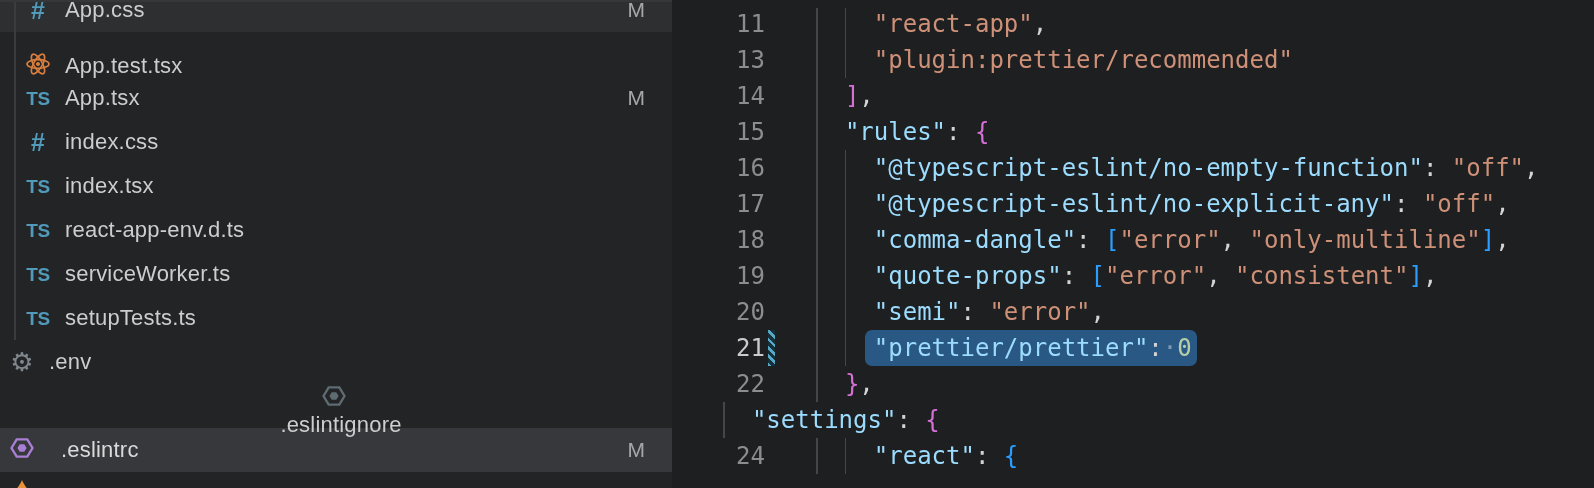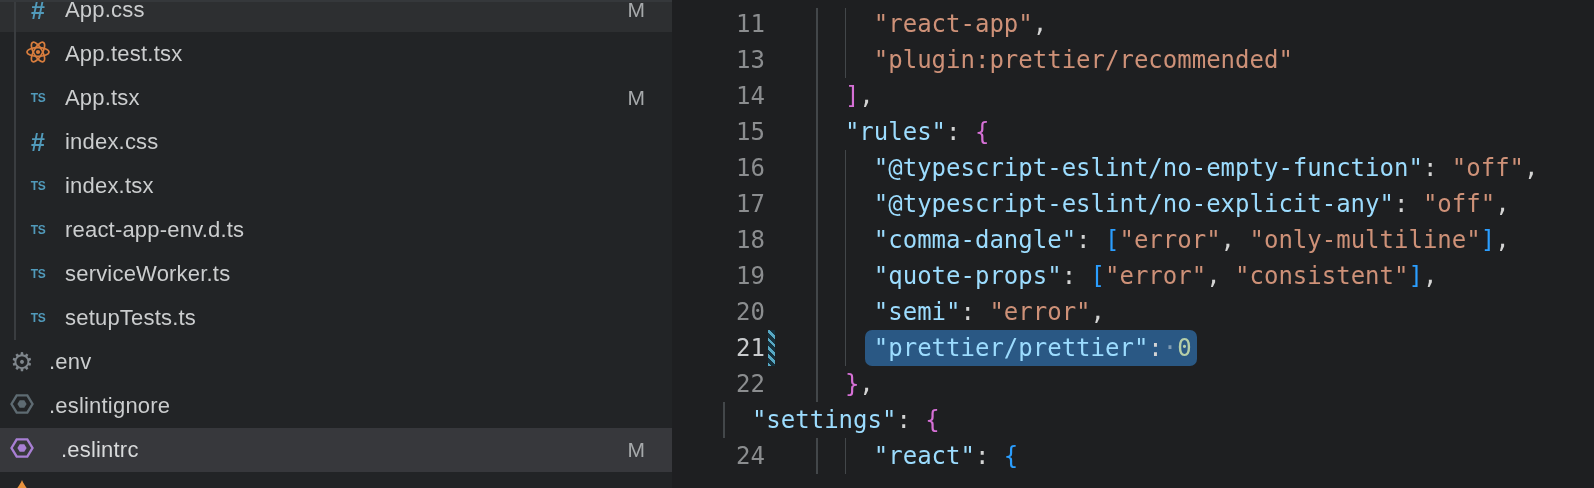--- a/index.html
+++ b/index.html
@@ -12,21 +12,21 @@
   .frow{position:absolute;left:0;width:672px;height:44px;display:flex;align-items:center;box-sizing:border-box;}
   .frow.hover{background:#2d2f31;}
   .frow.selected{background:#37383c;gap:12px;}
   .frow .icon-box{width:24px;height:28px;display:flex;align-items:center;justify-content:center;flex:0 0 24px;margin-right:15px;}
   .frow.lvl1{padding-left:26px;}
   .frow.lvl0{padding-left:10px;}
   .fname{font-size:22px;color:#cbcdce;letter-spacing:.2px;position:relative;z-index:6;}
   .frow.selected .fname{color:#d8dadb;}
   .badge{position:absolute;right:27px;top:0;height:44px;line-height:44px;font-size:21px;color:#a6a9ab;font-weight:500;}
   .ic-css{color:#519aba;font-size:25px;font-weight:600;line-height:1;}
-  .ic-ts{color:#519aba;font-size:12px;font-weight:700;letter-spacing:-.5px;line-height:1;}
+  .ic-ts{color:#519aba;font-size:19px;font-weight:700;letter-spacing:-.5px;line-height:1;}
   .ic-gear{color:#7f868c;font-size:26px;line-height:1;font-family:"DejaVu Sans",sans-serif;}
 
   
   .editor{position:absolute;left:672px;top:8px;width:922px;height:488px;background:#1e1f21;overflow:hidden;}
   .lines{position:absolute;left:0;top:-2px;width:100%;}
   .cline{display:flex;height:36px;}
   .mono,.lnum,.code{font-family:"DejaVu Sans Mono",monospace;font-size:24px;line-height:36px;}
   .lnum{width:93px;text-align:right;color:#8b8d8f;flex:0 0 93px;}
   .cline.active .lnum{color:#c9cbcd;}
   .deco{width:51px;flex:0 0 51px;position:relative;}
@@ -55,21 +55,21 @@
   <div class="topline"></div>
   <div class="tree-guide"></div>
   <div id="file-rows">
       <div class="frow lvl1 hover" style="top: -12px;">
         <span class="icon-box">
           <span class="ic-css">#</span>
         </span>
         <span class="fname">App.css</span>
         <span class="badge">M</span>
       </div>
-      <div class="frow lvl1" style="top: 32px; text-align: right;">
+      <div class="frow lvl1" style="top: 44px; text-align: right;">
         <span class="icon-box">
           <span><svg width="26" height="26" viewBox="0 0 26 26">
               <g fill="none" stroke="#d97e3e" stroke-width="1.7">
                 <ellipse cx="13" cy="13" rx="11" ry="4.3"></ellipse>
                 <ellipse cx="13" cy="13" rx="11" ry="4.3" transform="rotate(60 13 13)"></ellipse>
                 <ellipse cx="13" cy="13" rx="11" ry="4.3" transform="rotate(120 13 13)"></ellipse>
               </g>
               <circle cx="13" cy="13" r="2.1" fill="#d97e3e"></circle>
             </svg></span>
         </span>
@@ -111,21 +111,21 @@
           <span class="ic-ts">TS</span>
         </span>
         <span class="fname">setupTests.ts</span>
       </div>
       <div class="frow lvl0" style="top: 340px;">
         <span class="icon-box">
           <span class="ic-gear">⚙</span>
         </span>
         <span class="fname">.env</span>
       </div>
-      <div class="frow lvl0" style="top: 384px;">
+      <div class="frow lvl0" style="top: 384px; flex-direction: column;">
         <span class="icon-box">
           <span><svg width="26" height="26" viewBox="0 0 26 26">
               <polygon points="2.5,13 7.7,4.4 18.3,4.4 23.5,13 18.3,21.6 7.7,21.6" fill="none" stroke="#5e6b72" stroke-width="2.4"></polygon>
               <polygon points="8.4,13 10.7,9.2 15.3,9.2 17.6,13 15.3,16.8 10.7,16.8" fill="#5e6b72"></polygon>
             </svg></span>
         </span>
         <span class="fname">.eslintignore</span>
       </div>
       <div class="frow lvl0 selected" style="top: 428px;">
         <span class="icon-box">

